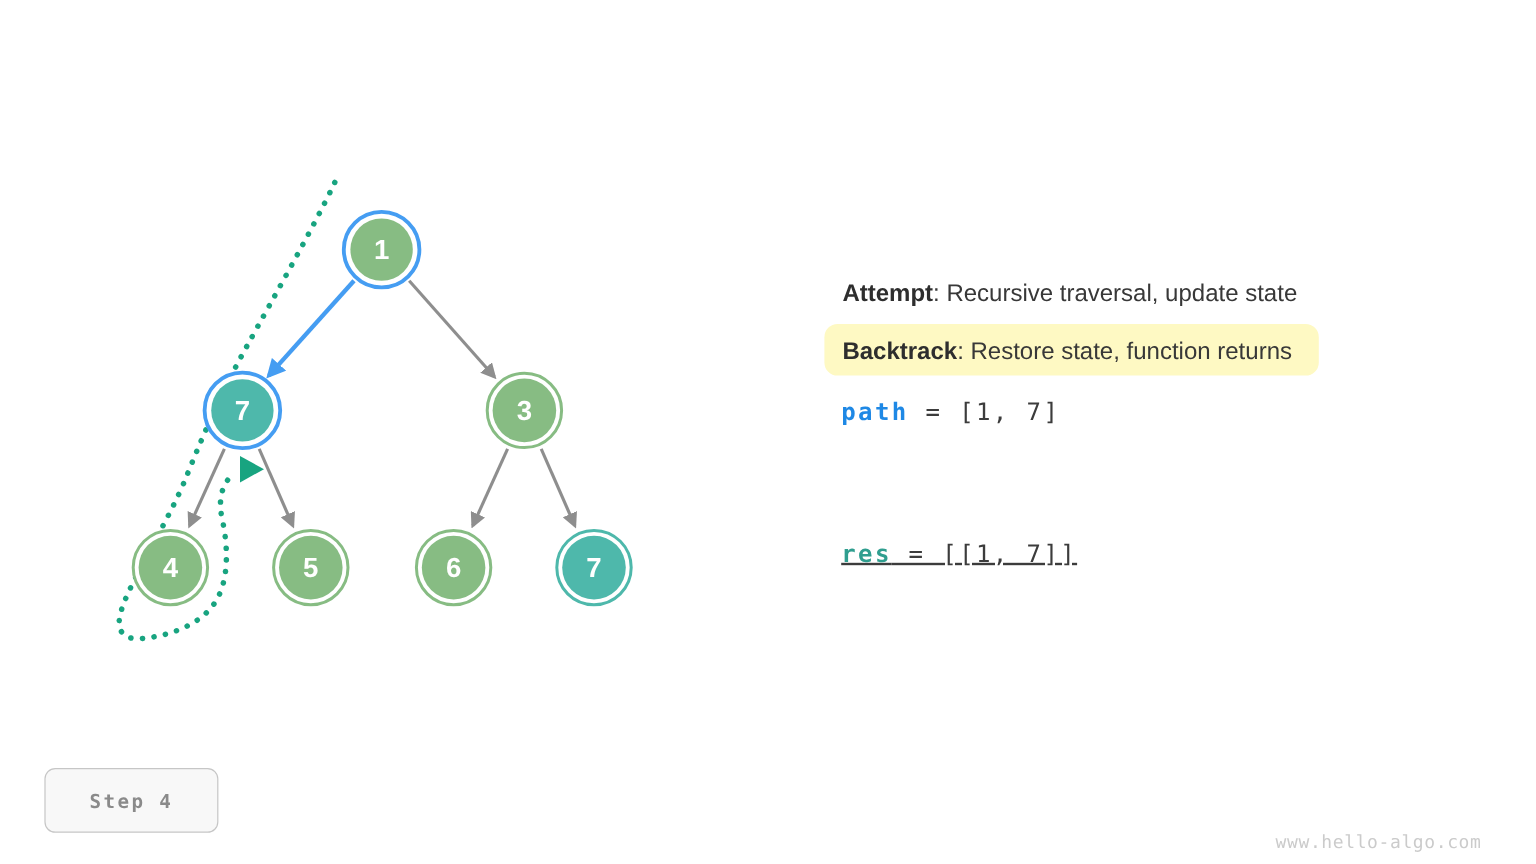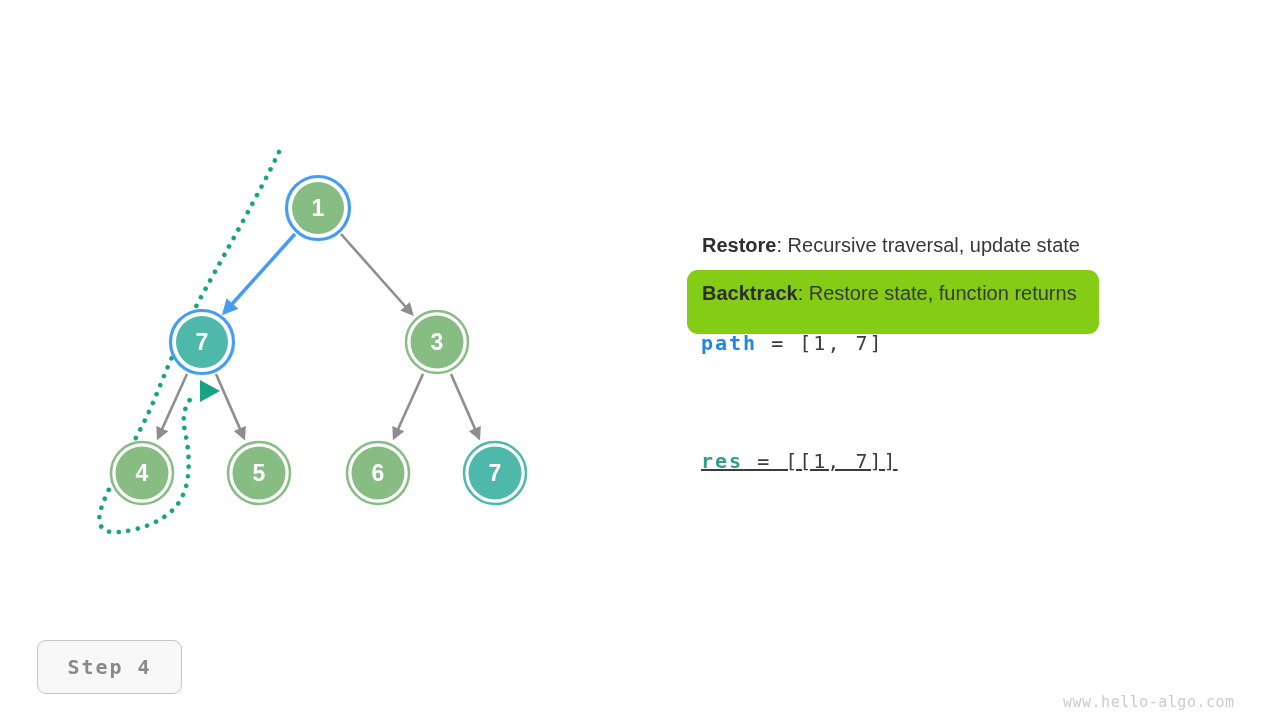--- a/index.html
+++ b/index.html
@@ -23,35 +23,35 @@
   .fill-green { fill: #87BC83; }
   .fill-teal  { fill: #4EB8AB; }
   .node-label { fill: #ffffff; font-family: "Liberation Sans", sans-serif;
                 font-size: 23px; font-weight: bold; text-anchor: middle; }
 
   
   .panel { position: absolute; left: 687px; top: 228px; width: 560px; }
   .legend-line { font-size: 20px; color: #383838; line-height: 28px; }
   .legend-line b { color: #2e2e2e; }
   .attempt-line { position: absolute; left: 15px; top: 3px; white-space: nowrap; }
-  .backtrack-line { position: absolute; left: 0; top: 42px; height: 64px; line-height: 47px;
-                    background: #84cc16; border-radius: 11px; padding: 0 22px 0 15px;
+  .backtrack-line { position: absolute; left: 0; top: 42px; height: 43px; line-height: 47px;
+                    background: #fef9c3; border-radius: 11px; padding: 0 22px 0 15px;
                     white-space: nowrap; }
   .code-line { position: absolute; left: 14px; font-family: "DejaVu Sans Mono", monospace;
                font-size: 20px; letter-spacing: 2px; color: #3C3C3C; white-space: nowrap; }
   .code-path { top: 103px; }
   .code-res  { top: 221px; text-decoration: underline; }
   .var-blue { color: #1E88E5; font-weight: bold; }
   .var-teal { color: #2F9E8F; font-weight: bold; }
 
   
   .step-badge { position: absolute; left: 37px; top: 640px; width: 145px; height: 54px;
                 background: #F8F8F8; border: 1.5px solid #C6C6C6; border-radius: 9px;
                 display: flex; align-items: center; justify-content: center;
-                font-family: "DejaVu Sans Mono", monospace; font-size: 20px; font-weight: bold;
+                font-family: "DejaVu Sans Mono", monospace; font-size: 16px; font-weight: bold;
                 letter-spacing: 2px; color: #8A8A8A; }
   .watermark { position: absolute; left: 1063px; top: 677px; width: 200px;
                font-family: "DejaVu Sans Mono", monospace; font-size: 15px;
                color: #CBCBCB; letter-spacing: 0.5px; margin-top: 16px; }
 </style>
 </head>
 <body>
 
 <div class="stage">
 
@@ -115,21 +115,21 @@
       <text class="node-label" x="378" y="481">6</text>
     </g>
     <g>
       <circle class="ring-teal" cx="495" cy="473" r="31"></circle>
       <circle class="fill-teal" cx="495" cy="473" r="26.5"></circle>
       <text class="node-label" x="495" y="481">7</text>
     </g>
   </svg>
 
   <div class="panel">
-    <div class="legend-line attempt-line"><b>Restore</b><span>: Recursive traversal, update state</span></div>
+    <div class="legend-line attempt-line"><b>Attempt</b><span>: Recursive traversal, update state</span></div>
     <div class="legend-line backtrack-line"><b>Backtrack</b><span>: Restore state, function returns</span></div>
     <div class="code-line code-path"><span class="var-blue">path</span><span> = [1, 7]</span></div>
     <div class="code-line code-res"><span class="var-teal">res</span><span> = [[1, 7]]</span></div>
   </div>
 
   <div class="step-badge">
       <span>Step 4</span>
     </div>
   <div class="watermark">www.hello-algo.com</div>
 

